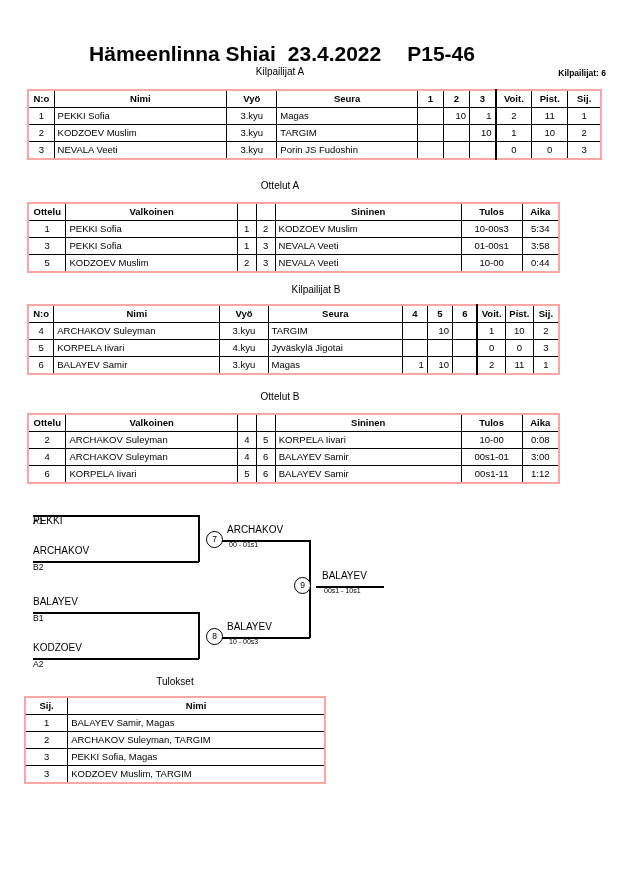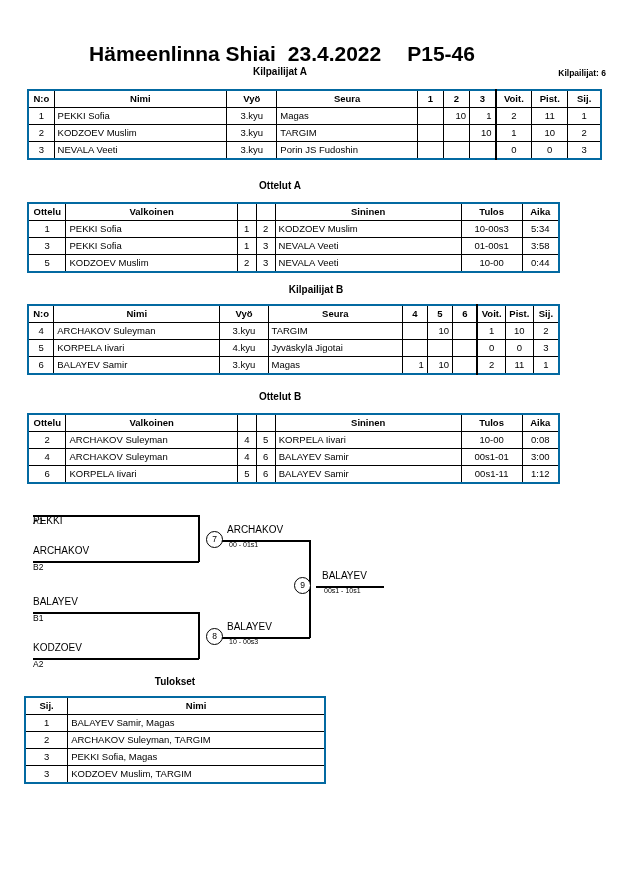--- a/index.html
+++ b/index.html
@@ -23,31 +23,31 @@
   .title .tsp{display:inline-block;width:12px;}
   .title .tsp2{display:inline-block;width:26px;}
   .competitor-count{
     position:absolute;right:24px;top:68px;
     font-size:8.5px;font-weight:bold;
   }
 
   
   .caption{
     position:absolute;
-    font-size:10px;font-weight:bold;
+    font-size:10px;font-weight:normal;
     text-align:center;
   }
 
   
   table.grid{
     position:absolute;
     border-collapse:collapse;
     background:#14b8a6;
     font-size:9.5px;
-    border:2px solid #0369a1;
+    border:2px solid #fca5a5;
   }
   table.grid th,table.grid td{
     border:1px solid #000;
     padding:0 3px;
     height:16px;
     line-height:16px;
     white-space:nowrap;
     font-weight:normal;
     background:#fff;
   }

